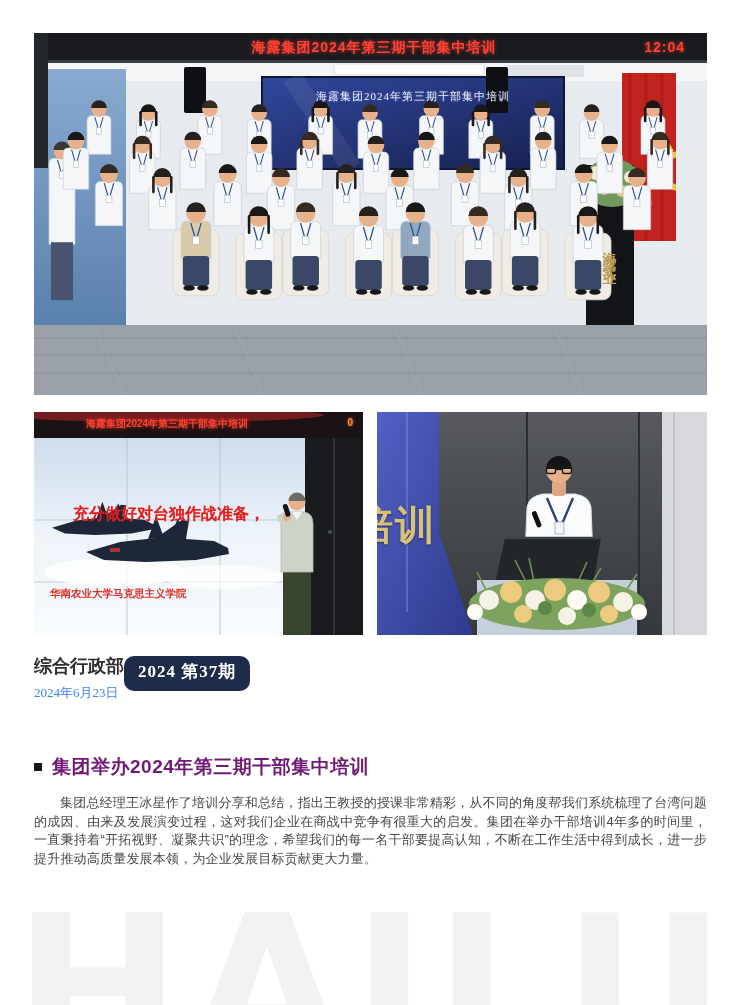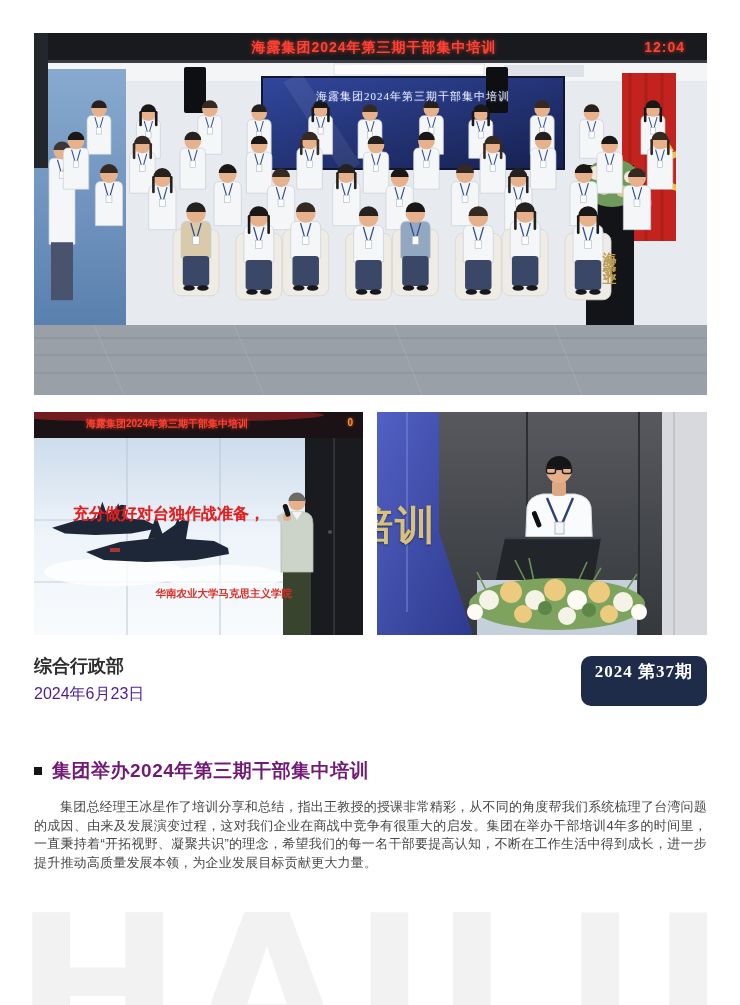--- a/index.html
+++ b/index.html
@@ -25,31 +25,31 @@
   .gp-clock { top:6px; right:22px; font-size:14px;text-align:right; }
   .gp-screen-text { position:absolute; top:56px; left:228px; width:302px; text-align:center;
     font-family:"Liberation Serif", serif; font-size:11px; color:#e9edf8; letter-spacing:1px; text-shadow:0 0 3px rgba(120,150,255,.5); }
   .gp-pillar { position:absolute; left:566px; top:208px; writing-mode:vertical-rl;
     font-family:"Liberation Serif", serif; font-size:14px; letter-spacing:6px; color:#bd9d55; font-weight:bold; }
 
   .lp-led { top:5px; left:2px; width:262px; text-align:center; font-size:10px; letter-spacing:0; }
   .lp-clock { top:5px; right:9px; font-size:10px; color:#ff8d2e; text-shadow:0 0 3px rgba(255,140,40,.8); }
   .lp-title { position:absolute; top:45px; left:8px; width:254px; text-align:center;
     color:#e01f1f; font-weight:bold; font-size:16px; line-height:25px; text-shadow:0 0 1px rgba(224,30,30,.4);margin-top:44px; }
-  .lp-credit { position:absolute; top:174px; left:4px; width:254px; text-align:right;
+  .lp-credit { position:absolute; top:174px; left:16px; width:254px; text-align:left;
     font-family:"Liberation Serif", serif; color:#d93025; font-weight:bold; font-size:10.5px; line-height:16px; }
   .rp-gold { position:absolute; top:86px; left:-24px; width:96px;
     font-family:"Liberation Serif", serif; font-weight:bold; font-size:40px; color:#d8c179;
     text-shadow:0 1px 2px rgba(0,0,0,.45); letter-spacing:2px; white-space:nowrap; }
 
-  .masthead { display:flex; justify-content:space-between; align-items:flex-start; margin-top:19px; }
+  .masthead { display:flex; justify-content:flex-start; align-items:flex-start; margin-top:19px; }
   .dept { font-family:"Liberation Serif", serif; font-weight:bold; font-size:18px; color:#2e2e2e; }
-  .date { font-family:Liberation Sans, sans-serif; font-size:16px; color:#4c1d95; margin-top:6px; }
+  .date { font-family:Liberation Serif, serif; font-size:13px; color:#3b82f6; margin-top:6px; }
   .issue-badge { background:#1e2b49; color:#ffffff; font-family:"Liberation Serif", serif; font-weight:bold;
-    font-size:17px; padding:4px 14px 23px 14px; border-radius:10px; letter-spacing:1px; margin-top:2px; }
+    font-size:17px; padding:4px 14px 8px 14px; border-radius:10px; letter-spacing:1px; margin-top:2px; }
 
   .headline { display:flex; align-items:center; margin-top:52px; font-size:19px; font-weight:bold; color:#701a75; letter-spacing:0.5px; }
   .bullet { display:inline-block; width:8px; height:8px; background:#151515; margin-right:10px; flex:0 0 auto; }
 
   .body-text { margin-top:14px; }
   .body-text p { font-size:13px; line-height:18.6px; color:#474747; text-align:justify;
     text-indent:2em; margin-bottom:6px; letter-spacing:0.2px; }
 </style>
 </head>
 <body>

